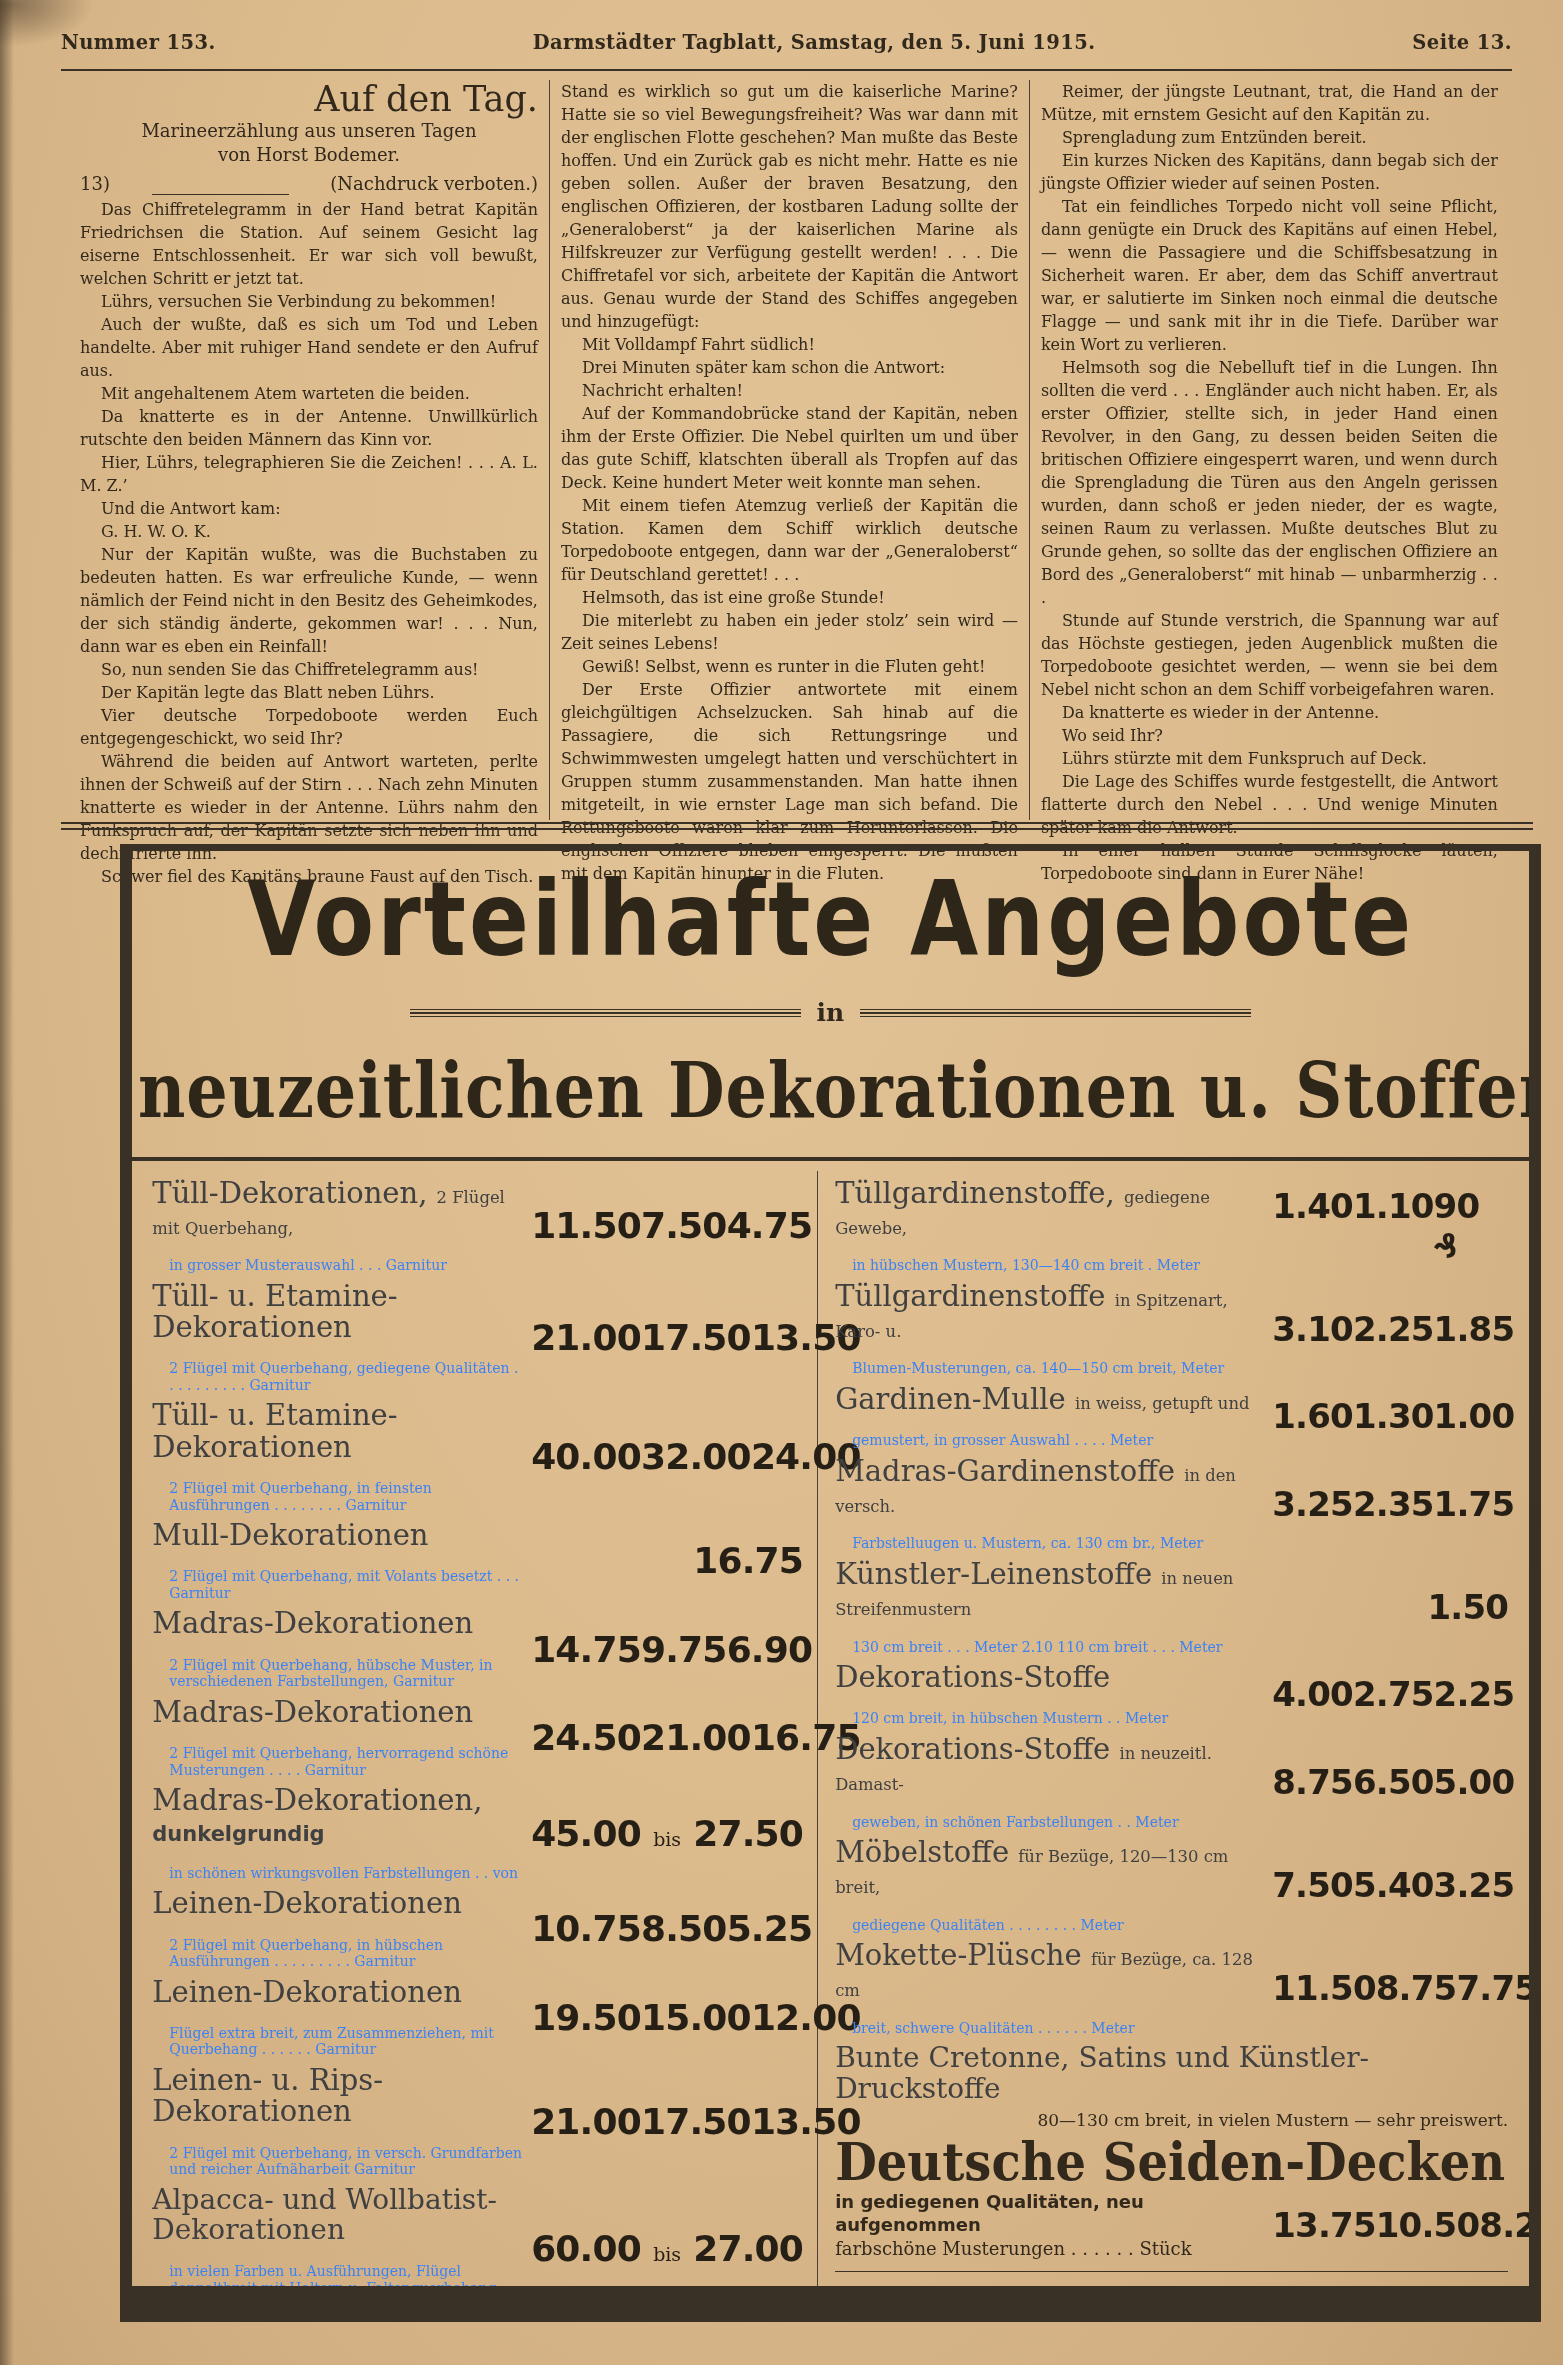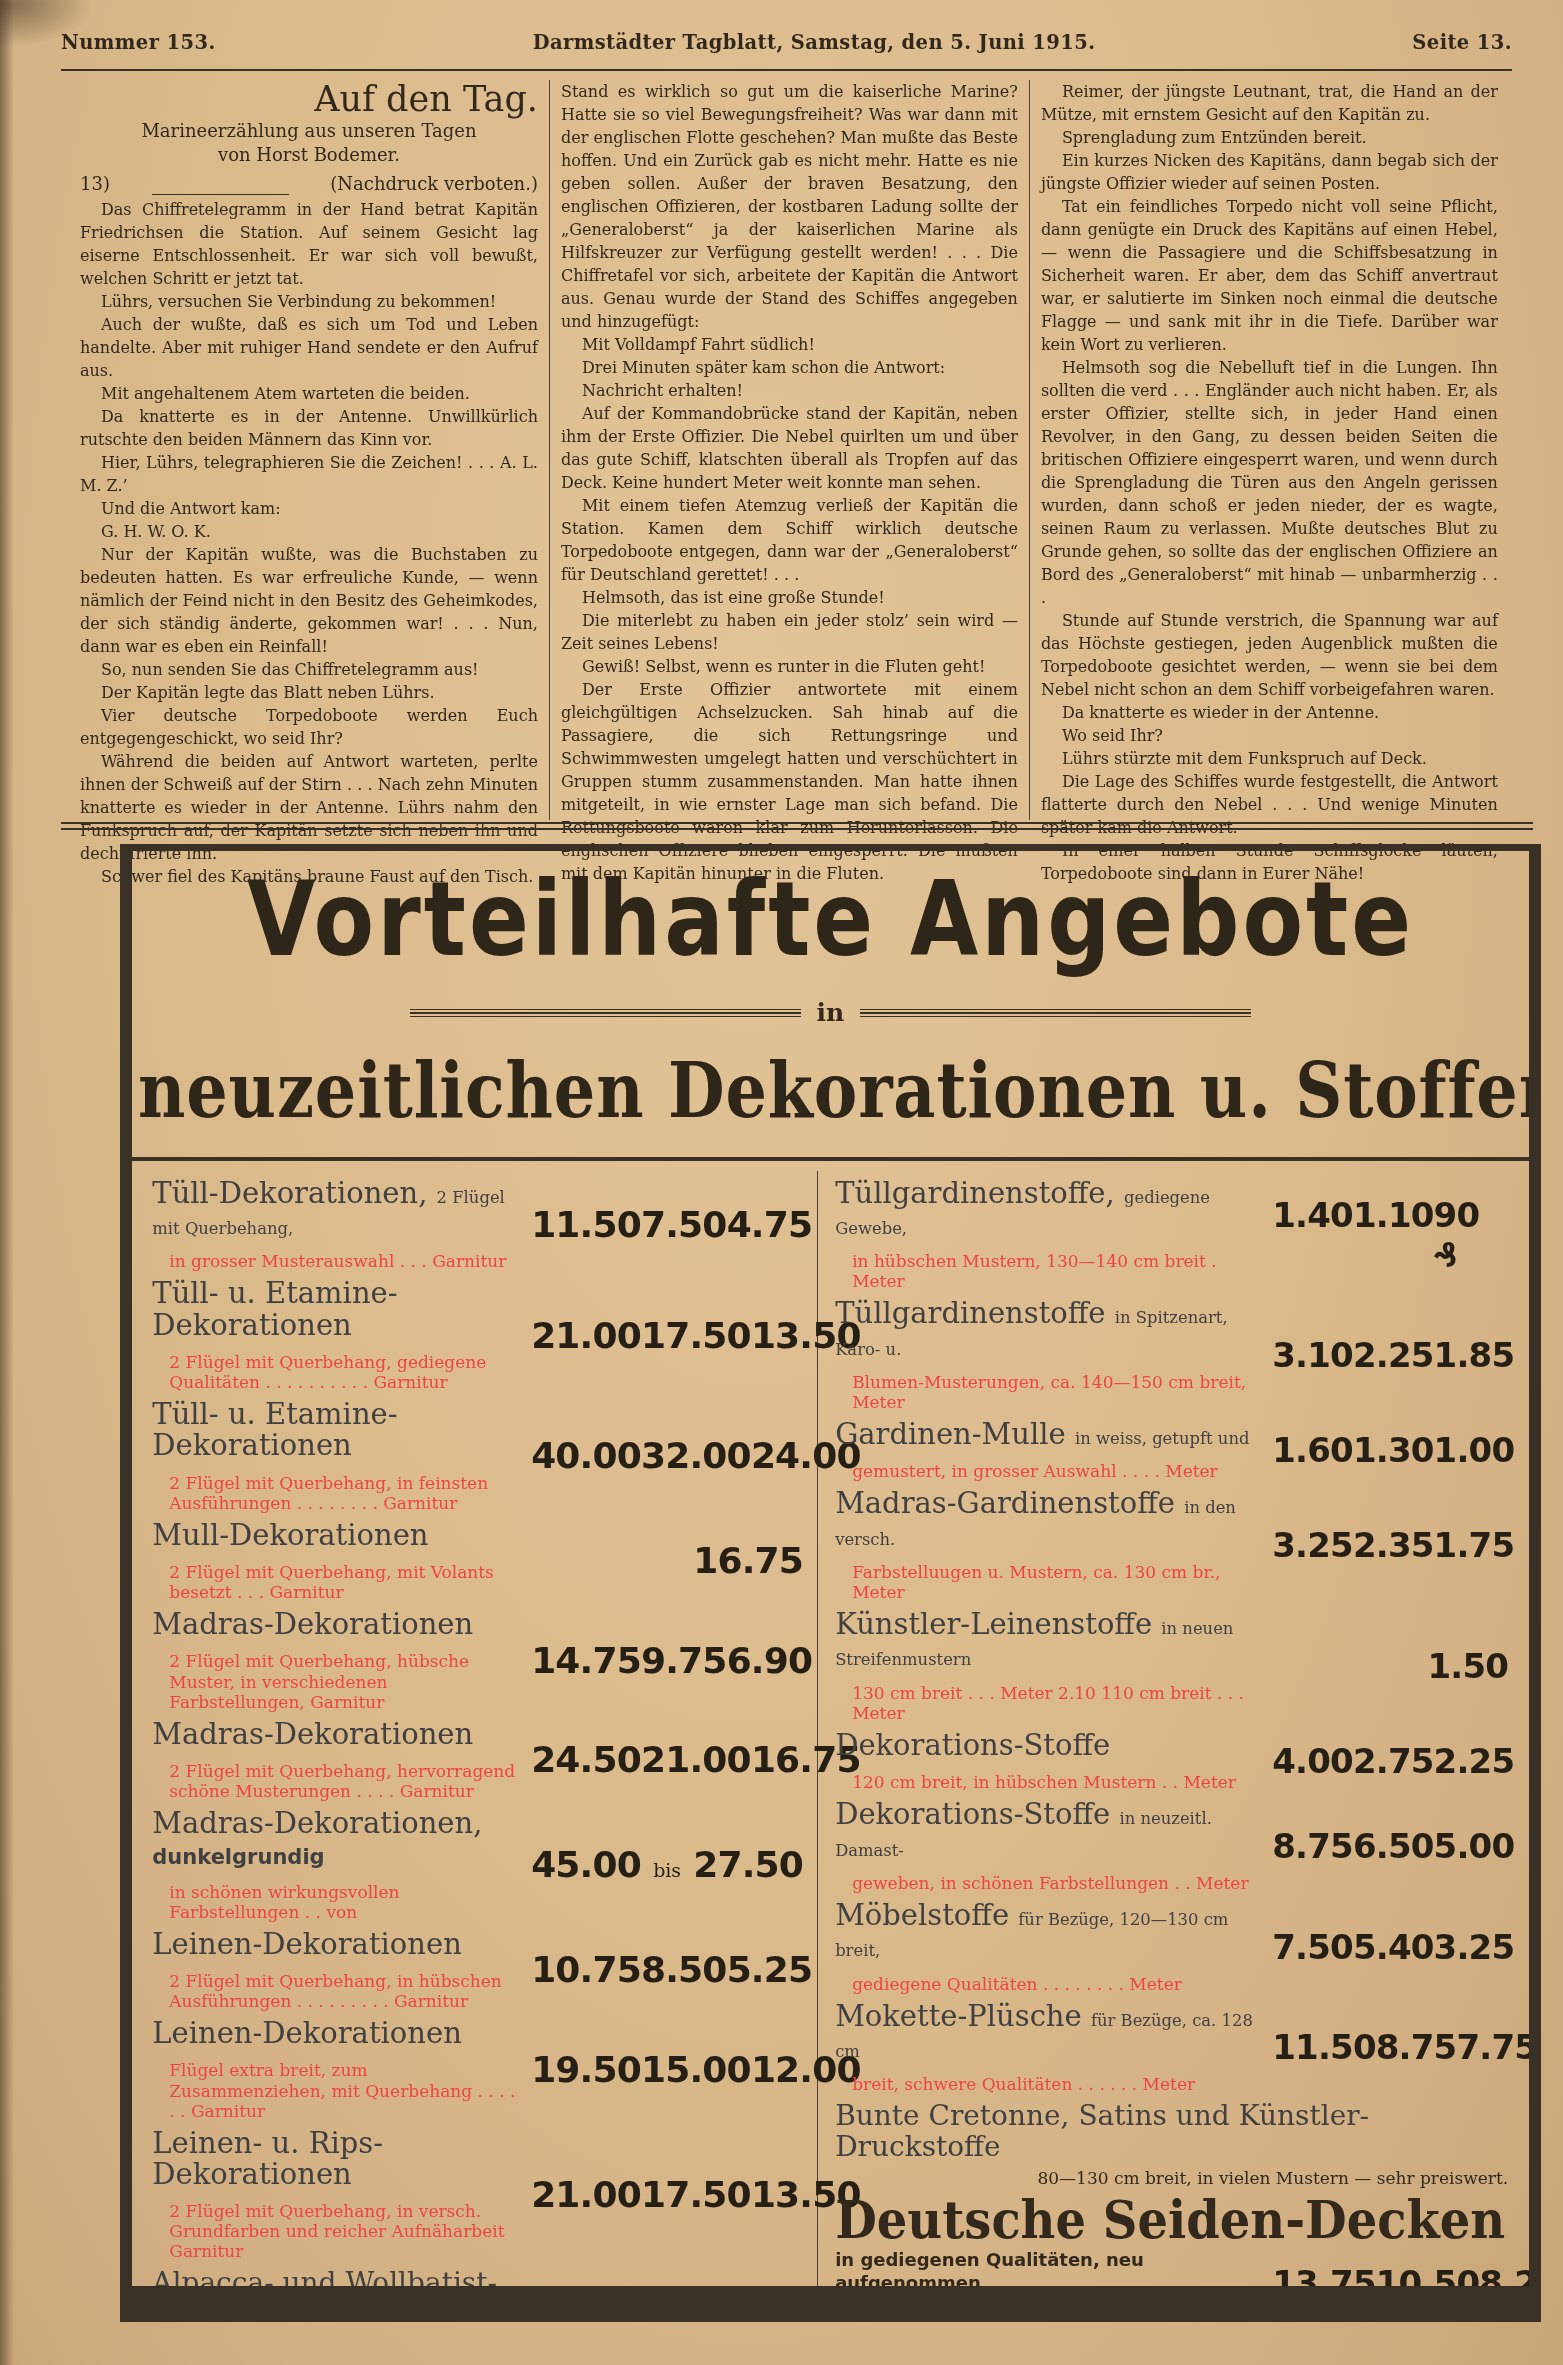--- a/index.html
+++ b/index.html
@@ -46,21 +46,21 @@
   .ad-h2 span{display:inline-block;font-weight:bold;font-size:64px;letter-spacing:0.8px;transform:scale(1.02,1.2);color:#2e2618;}
   .ad-rule{margin:30px -20.3px 0;height:3.9px;border-top:2.3px solid #3a3126;border-bottom:2.3px solid #3a3126;}
 
   .products{display:flex;margin-top:9.4px;}
   .col-left{width:48%;padding-right:14px;border-right:1.6px solid #4a4034;}
   .col-right{flex:1;padding-left:17px;}
   .item{display:flex;align-items:center;justify-content:space-between;gap:7.8px;margin:7px 0;}
   .item-text{flex:1;min-width:0;}
   .pname{font-size:29px;line-height:1.08;color:#404040;}
   .pnote{font-size:16.4px;font-weight:normal;}
-  .pdesc{font-size:17px;line-height:1.18;padding-left:17px;margin-top:11px;color:#ef4444;}
+  .pdesc{font-size:14px;line-height:1.18;padding-left:17px;margin-top:17px;color:#3b82f6;}
   .prices{display:flex;justify-content:space-between;align-items:baseline;
     font-family:"DejaVu Sans", sans-serif;font-weight:bold;letter-spacing:-0.8px;color:#261f15;}
   .col-left .prices{width:272px;font-size:36px;}
   .col-right .prices{width:236px;font-size:34px;}
   .prices.single{justify-content:flex-end;}
   .prices .bis{font-size:19px;font-weight:normal;font-family:"DejaVu Serif",serif;letter-spacing:0;}
   .wide-name{font-size:28px;line-height:1.1;}
   .wide-desc{font-size:17px;text-align:right;margin-top:4.7px;}
   .big-name{font-size:48px;font-weight:bold;line-height:1.05;transform:scale(1,1.08);transform-origin:left;white-space:nowrap;}
   .big-row{display:flex;justify-content:space-between;align-items:center;gap:7.8px;margin-top:3.1px;}

